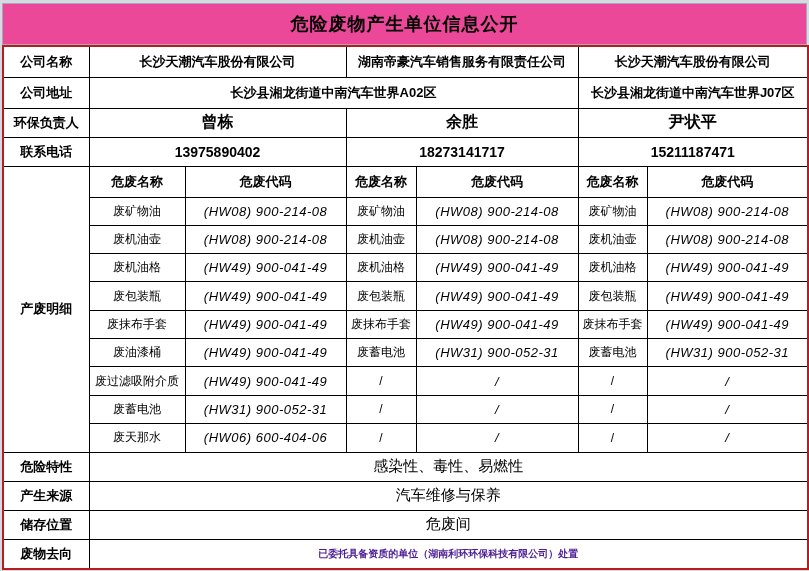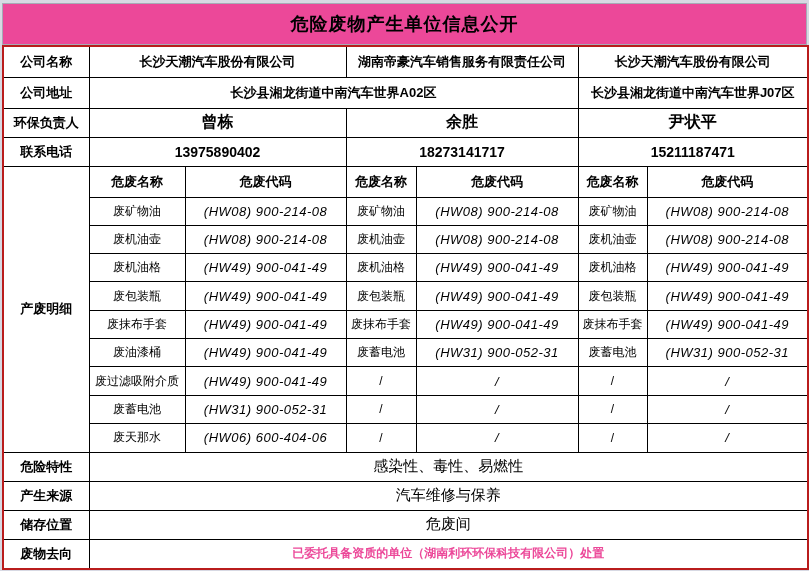--- a/index.html
+++ b/index.html
@@ -39,21 +39,21 @@
   }
   .label  { font-weight: bold; font-size: 13px; }
   .cname  { font-weight: bold; font-size: 13px; }
   .addr   { font-weight: bold; font-size: 13px; margin-top: 32px; }
   .mgr    { font-weight: bold; font-size: 16px; }
   .phone  { font-weight: bold; font-size: 14px; }
   .whead  { font-weight: bold; font-size: 13px; margin-left: 7px; }
   .wname  { font-size: 12px; }
   .wcode  { font-size: 13px; letter-spacing: 0.5px; font-style: italic; }
   .val    { font-size: 15px; }
-  .dest   { font-weight: bold; font-size: 12px; color: #ec4899; }
+  .dest   { font-weight: bold; font-size: 10px; color: #4c1d95; }
   tr.r-company  { height: 31px; }
   tr.r-address  { height: 31px; }
   tr.r-manager  { height: 29px; padding-left: 8px; }
   tr.r-phone    { height: 29px; }
   tr.r-whead    { height: 31px; }
   tr.r-hazard   { height: 29px; }
   tr.r-source   { height: 29px; }
   tr.r-storage  { height: 29px; }
   tr.r-dest     { height: 30px; margin-left: 33px; }
 </style>

